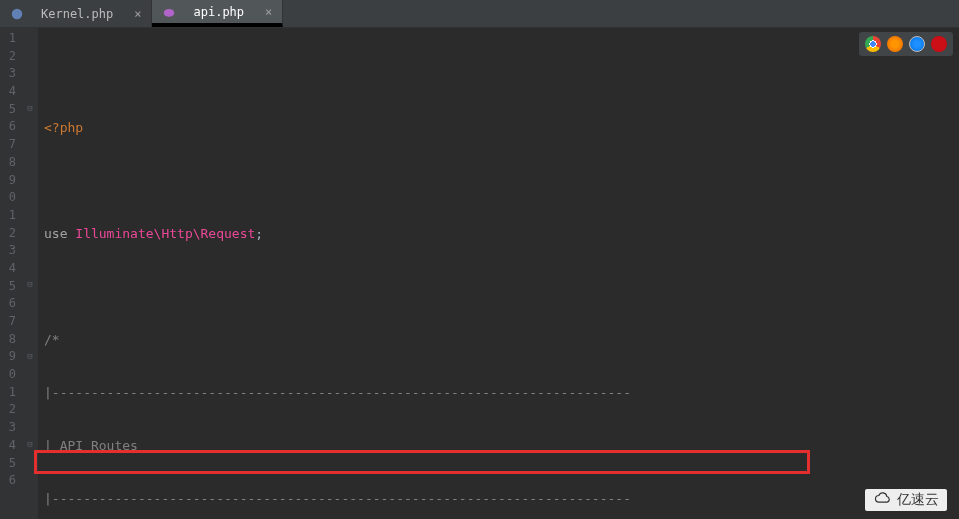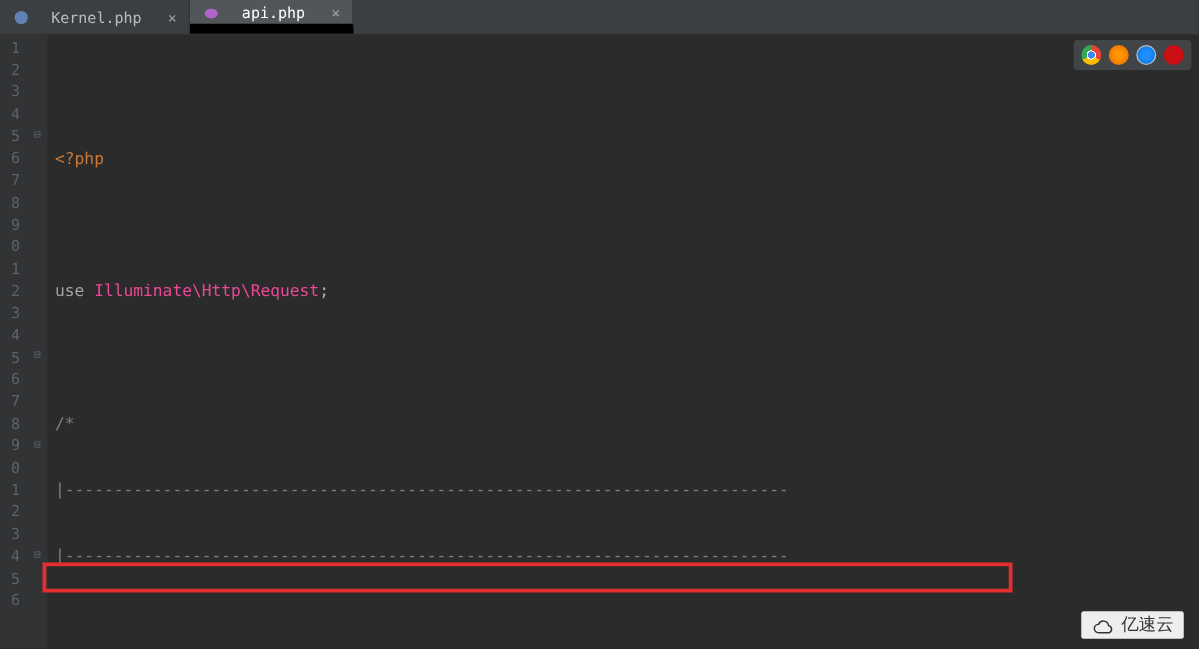--- a/index.html
+++ b/index.html
@@ -25,21 +25,21 @@
       align-items: center;
       padding: 0 10px;
       gap: 17px;
       border-right: 1px solid #323232;
       cursor: pointer;
       color: #bbbbbb;
       font-size: 12px;
     }
     .tab.active {
       background: #515658;
-      border-bottom: 8px solid #000000;
+      border-bottom: 4px solid #000000;
       color: #ffffff;
     }
     .tab .icon { width: 14px; height: 14px; display:flex; align-items:center; justify-content:center; }
     .close-x { color: #a0a0a0; font-size: 12px; margin-left: 4px; }
     .editor {
       display: flex;
       height: calc(100% - 28px);
       position: relative;
     }
     .gutter {
@@ -106,21 +106,21 @@
       position: absolute;
       bottom: 8px;
       right: 12px;
       background: rgba(255,255,255,0.92);
       color: #333;
       font-family: sans-serif;
       font-size: 14px;
       padding: 2px 8px;
       border-radius: 2px;
       display:flex;
-      align-items:flex-end;
+      align-items:flex-start;
       gap:4px;
     }
     .watermark svg { width:20px; height:14px; }
   </style>
 </head>
 <body>
 
 <div class="tabs">
   <div class="tab">
     <span class="icon">
@@ -185,20 +185,21 @@
       <div class="bicon safari"></div>
       <div class="bicon opera"></div>
     </div>
 
     <div class="line"><span class="c-tag">&lt;?php</span></div>
     <div class="line"><span></span></div>
     <div class="line"><span class="c-keyword">use</span><span class="c-class"> Illuminate\Http\Request</span><span class="c-op">;</span></div>
     <div class="line"><span></span></div>
     <div class="line"><span class="c-comment">/*</span></div>
     <div class="line"><span class="c-comment">|--------------------------------------------------------------------------</span></div>
+    <div class="line"><span class="c-comment">| API Routes</span></div>
     <div class="line"><span class="c-comment">|--------------------------------------------------------------------------</span></div>
     
     
     
     
     
     
     
     
     

